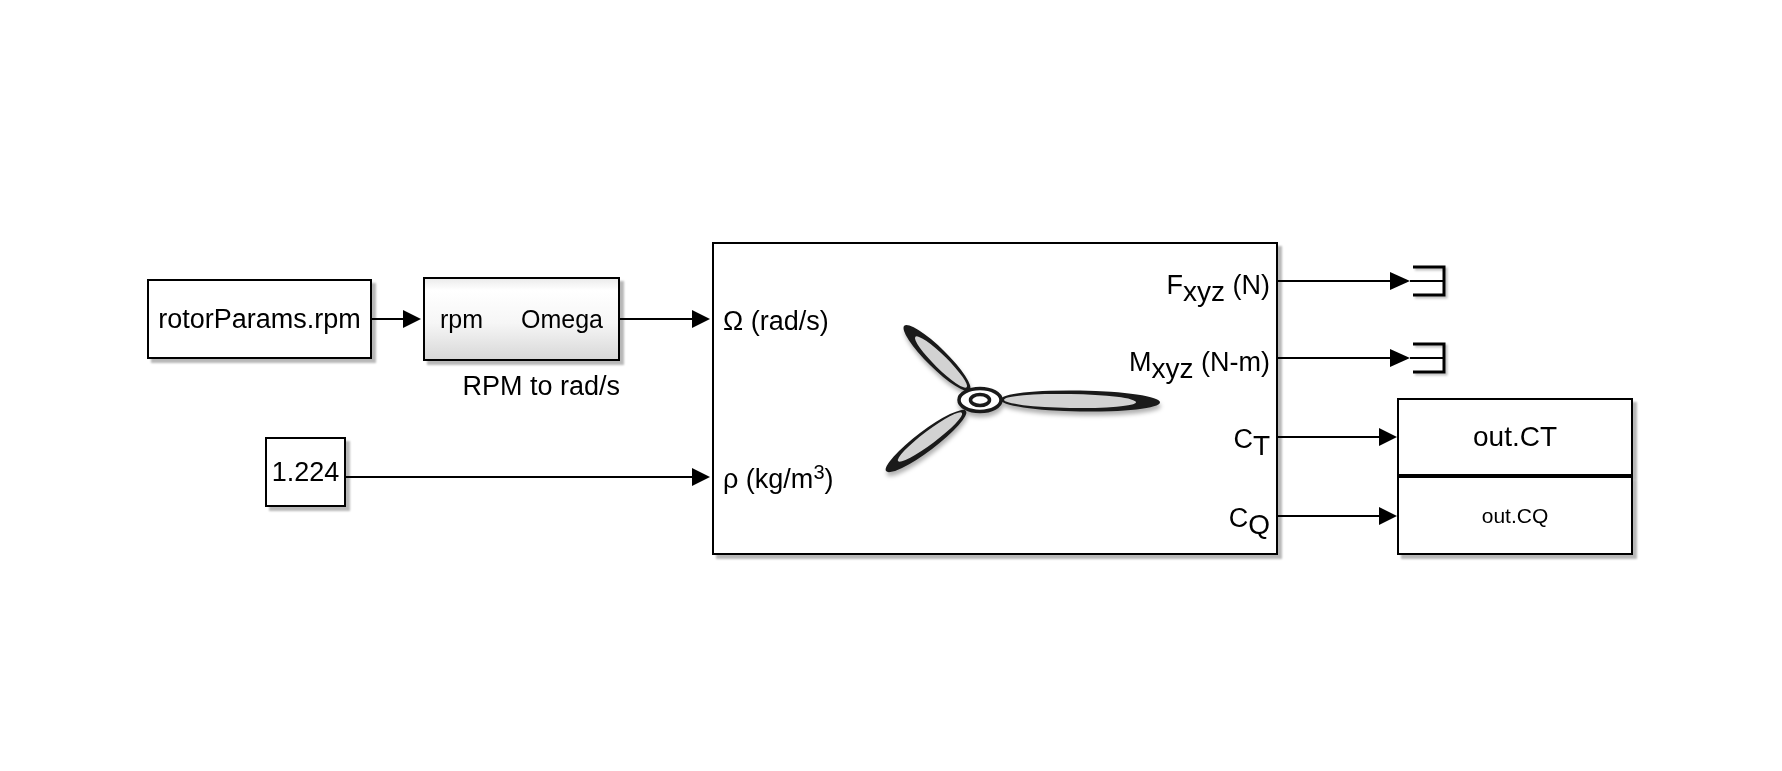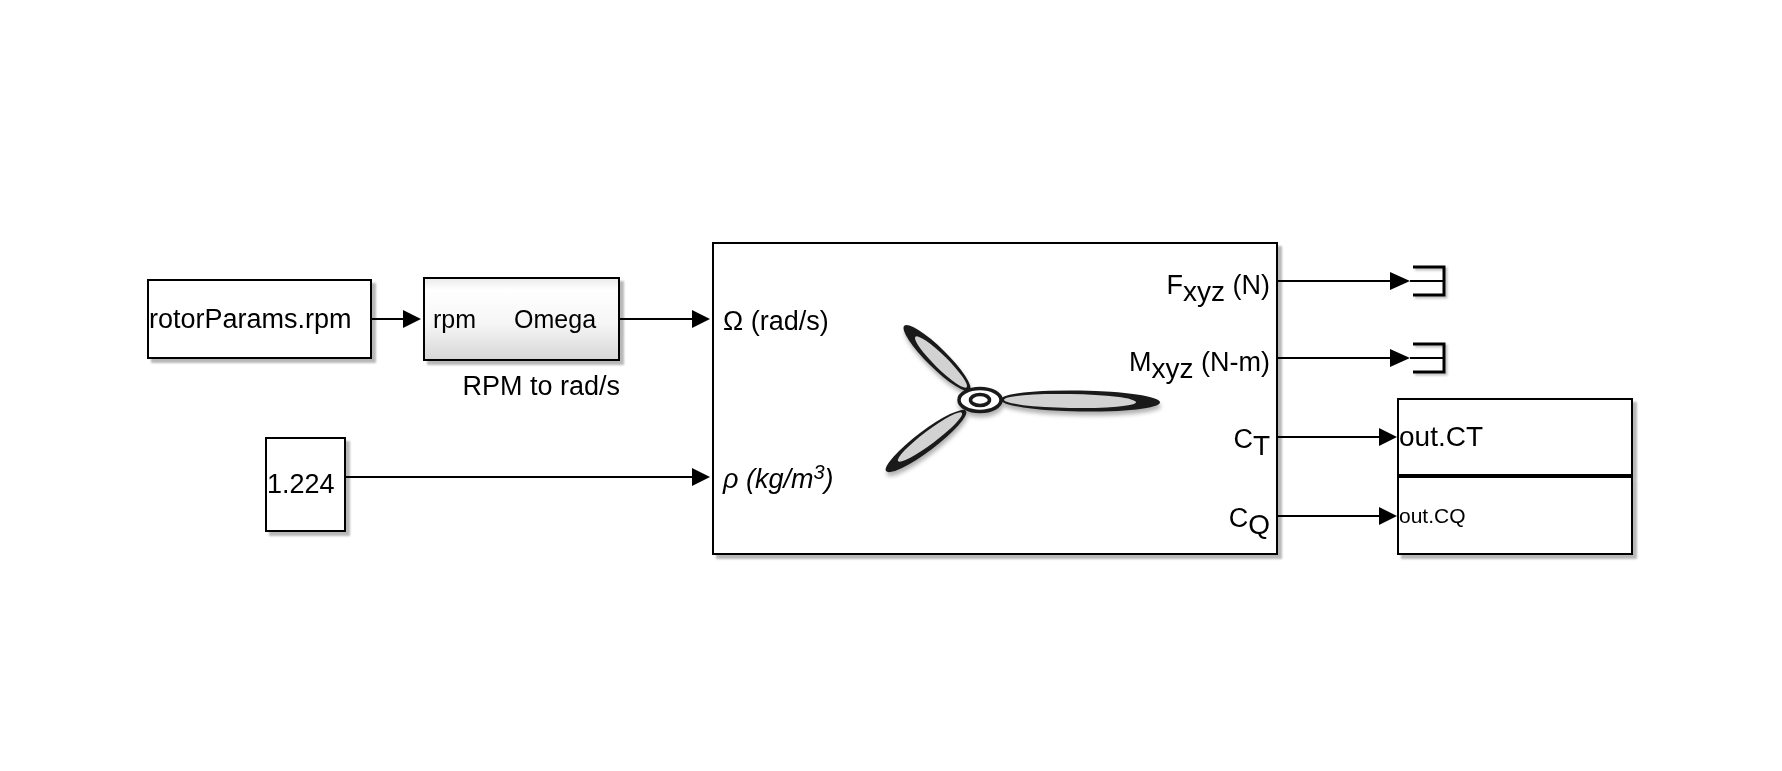--- a/index.html
+++ b/index.html
@@ -7,31 +7,31 @@
     position:relative;width:1782px;height:771px;overflow:hidden;
     background:var(--canvas-bg,#ffffff);
     font-family:"Liberation Sans",sans-serif;
     color:var(--text,#000);
   }
   .block{
     position:absolute;box-sizing:border-box;
     background:var(--block-fill,#ffffff);
     border:2px solid var(--block-border,#000000);
     box-shadow:4px 4px 2px rgba(0,0,0,0.28);
-    display:flex;align-items:center;
+    display:flex;align-items:center;justify-content:center;
     font-size:27px;white-space:nowrap;
   }
   .block--rotor-params{left:147px;top:279px;width:225px;height:80px;}
   .block--subsystem{
     left:423px;top:277px;width:197px;height:84px;
     background:linear-gradient(180deg,#ececec 0%,var(--subsystem-gradient-top,#ffffff) 14%,#f6f6f6 55%,var(--subsystem-gradient-bottom,#d8d8d8) 100%);
     font-size:25px;gap:22px;
   }
   .block--subsystem .port-name{padding:0 8px;}
-  .block--constant{left:265px;top:437px;width:81px;height:95px;}
+  .block--constant{left:265px;top:437px;width:81px;height:70px;}
   .block--rotor{left:712px;top:242px;width:566px;height:313px;justify-content:flex-start;}
   .block--out-ct{left:1397px;top:398px;width:236px;height:78px;font-size:28px;}
   .block--out-cq{left:1397px;top:476px;width:236px;height:79px;font-size:21px;}
   .block-caption{
     position:absolute;left:423px;top:371px;width:197px;
     text-align:right;font-size:27px;white-space:nowrap;
   }
   .port-label{
     position:absolute;white-space:nowrap;font-size:27px;line-height:1.1;
     transform:translateY(-50%);
@@ -91,21 +91,21 @@
   <div class="block-caption">RPM to rad/s</div>
 
   <div class="block block--constant">
     <span>1.224</span>
   </div>
 
   <div class="block block--rotor">
     <div class="port-label pl-left" style="top:78px;">
       <span>Ω (rad/s)</span>
     </div>
-    <div class="port-label pl-left" style="top:236px;font-style:italic;">
+    <div class="port-label pl-left" style="top:236px;">
       <span>ρ (kg/m</span><sup>3</sup><span>)</span>
     </div>
     <div class="port-label pl-right" style="top:42px;">
       <span>F</span><sub>xyz</sub><span> (N)</span>
     </div>
     <div class="port-label pl-right" style="top:119px;">
       <span>M</span><sub>xyz</sub><span> (N-m)</span>
     </div>
     <div class="port-label pl-right" style="top:196px;">
       <span>C</span><sub>T</sub><span></span>

